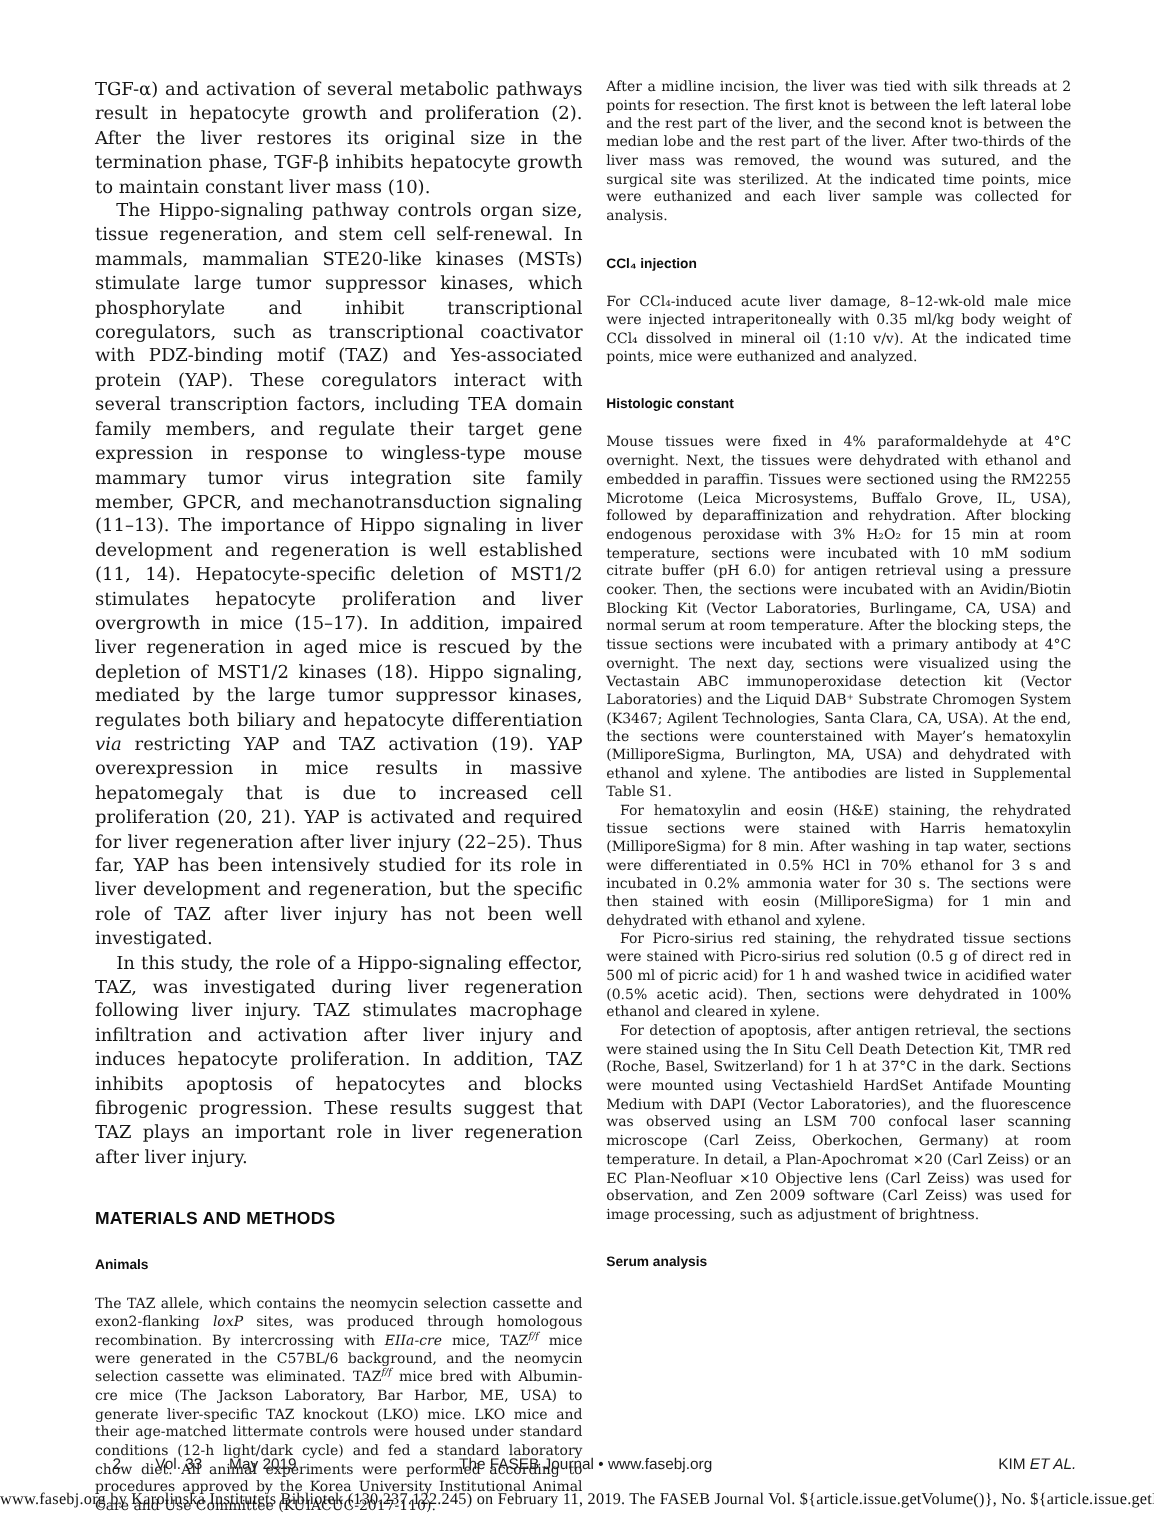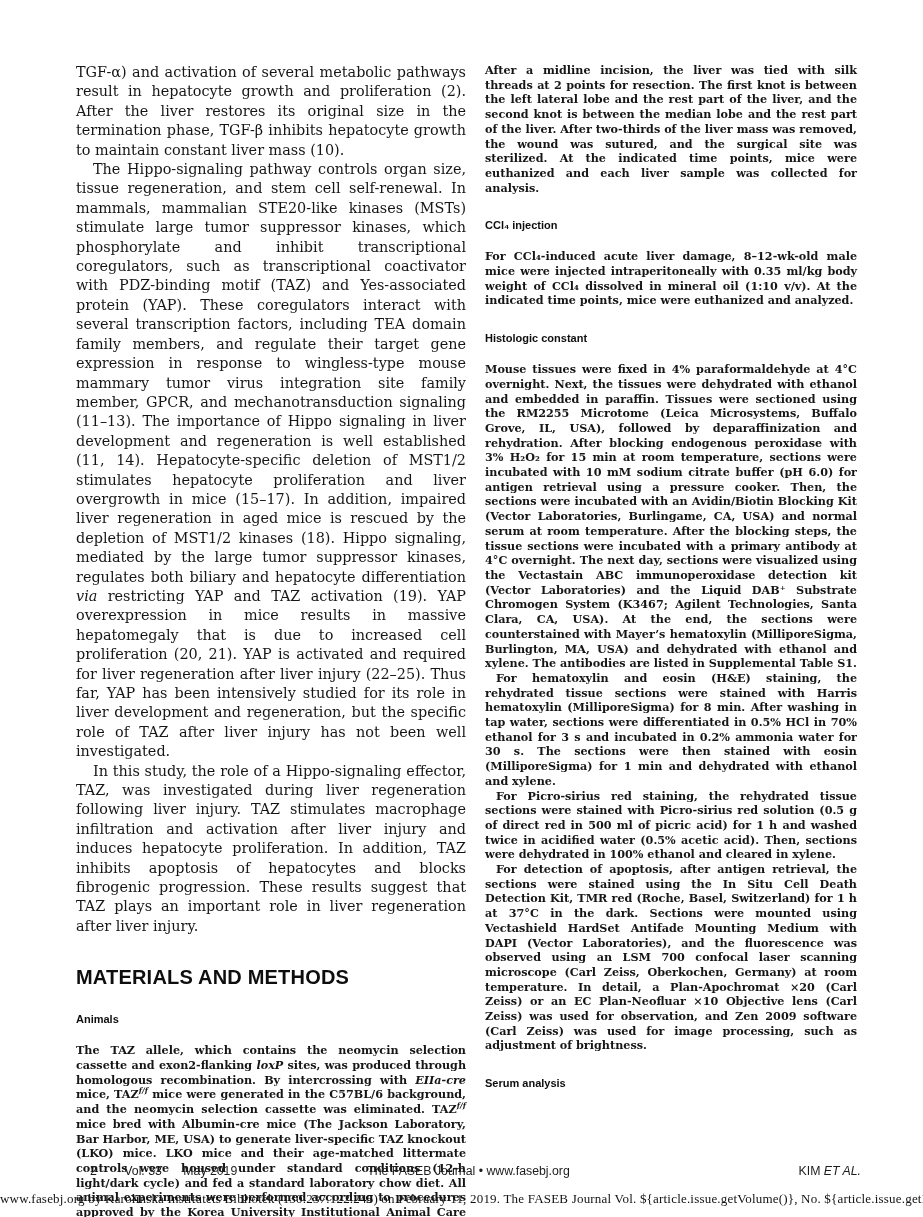--- a/index.html
+++ b/index.html
@@ -25,27 +25,26 @@
     font-size: 14.4px;
     line-height: 19.4px;
     text-align: justify;
   }
   .body-lg.indent { text-indent: 17px; }
 
   .body-sm {
     font-size: 11.2px;
     line-height: 14.7px;
     text-align: justify;
-    font-weight: bold;
   }
   .body-sm.indent { text-indent: 11px; }
 
   .section-heading {
     font-family: "Liberation Sans", sans-serif;
-    font-size: 20px;
+    font-size: 14px;
     font-weight: bold;
     letter-spacing: 0.2px;
     margin: 30px 0 0 0;
     color: #0e0e0e;
   }
   .sub-heading {
     font-family: "Liberation Sans", sans-serif;
     font-size: 11px;
     font-weight: bold;
     margin: 24px 0 18px 0;

